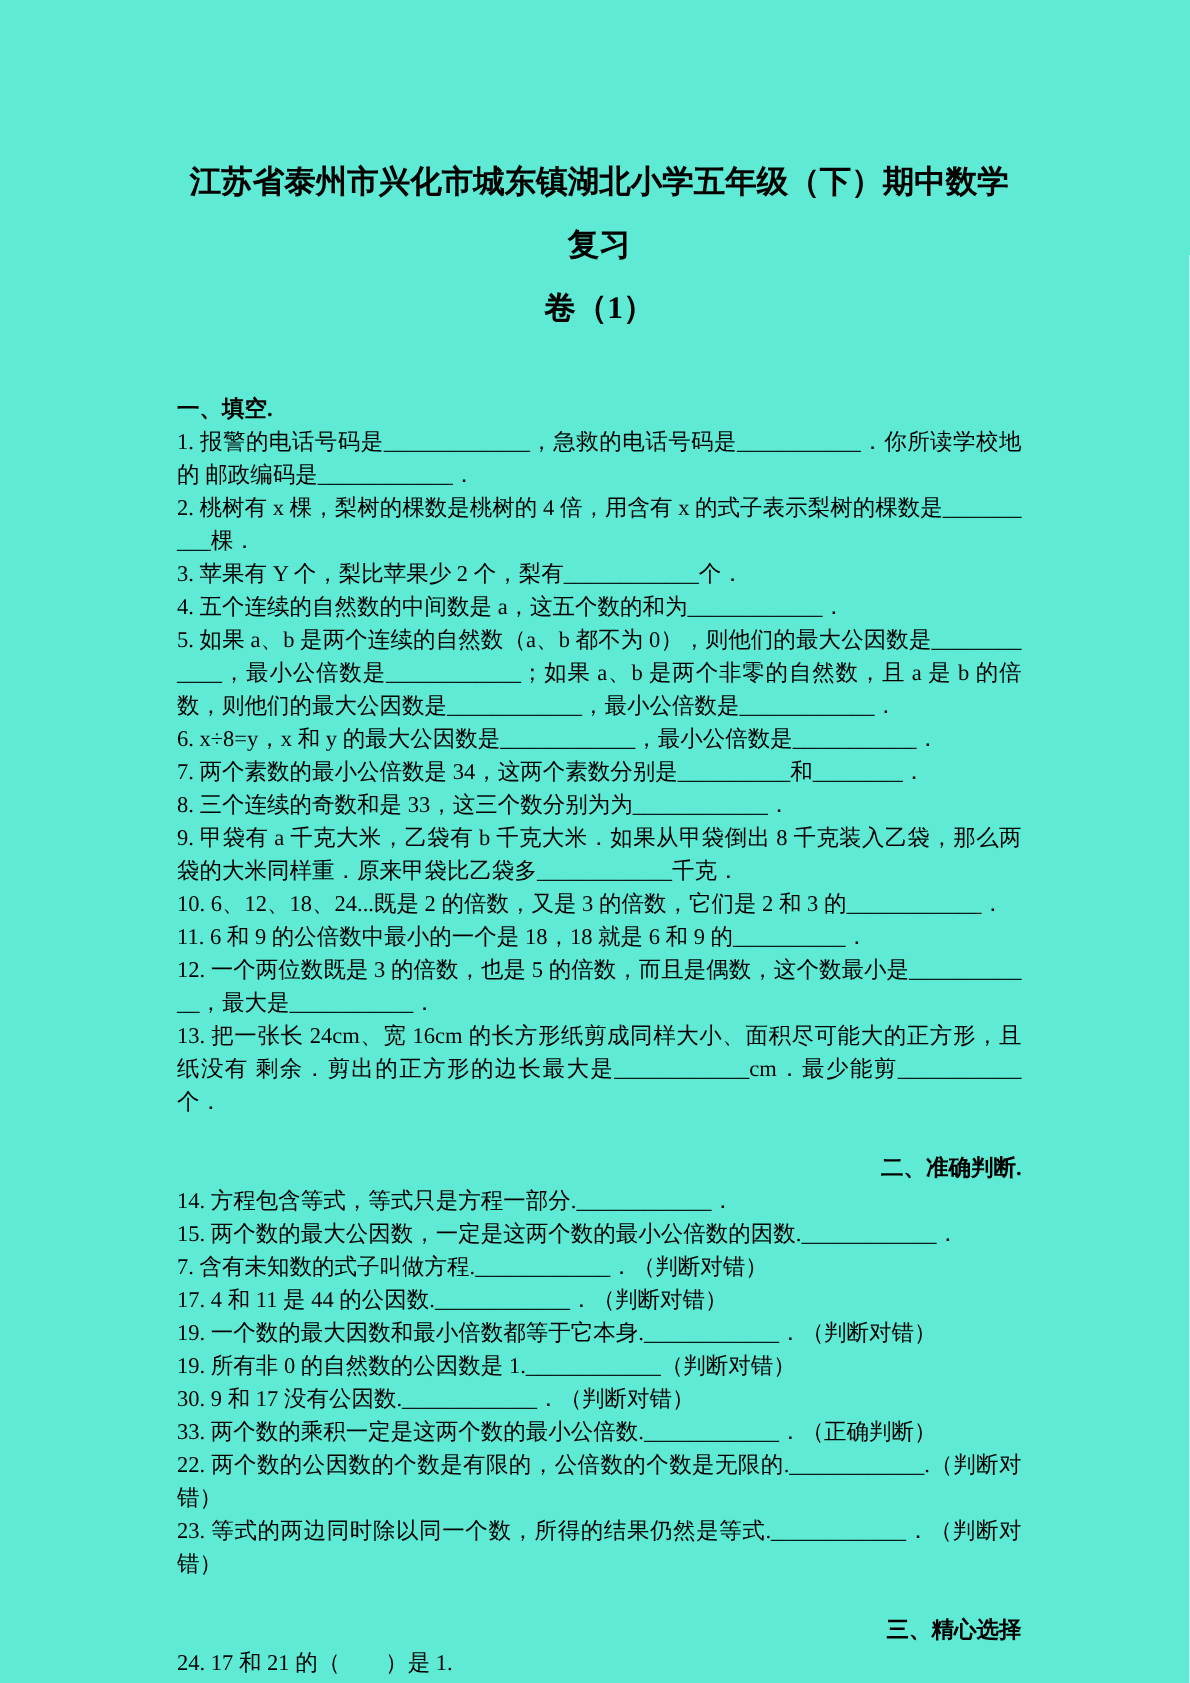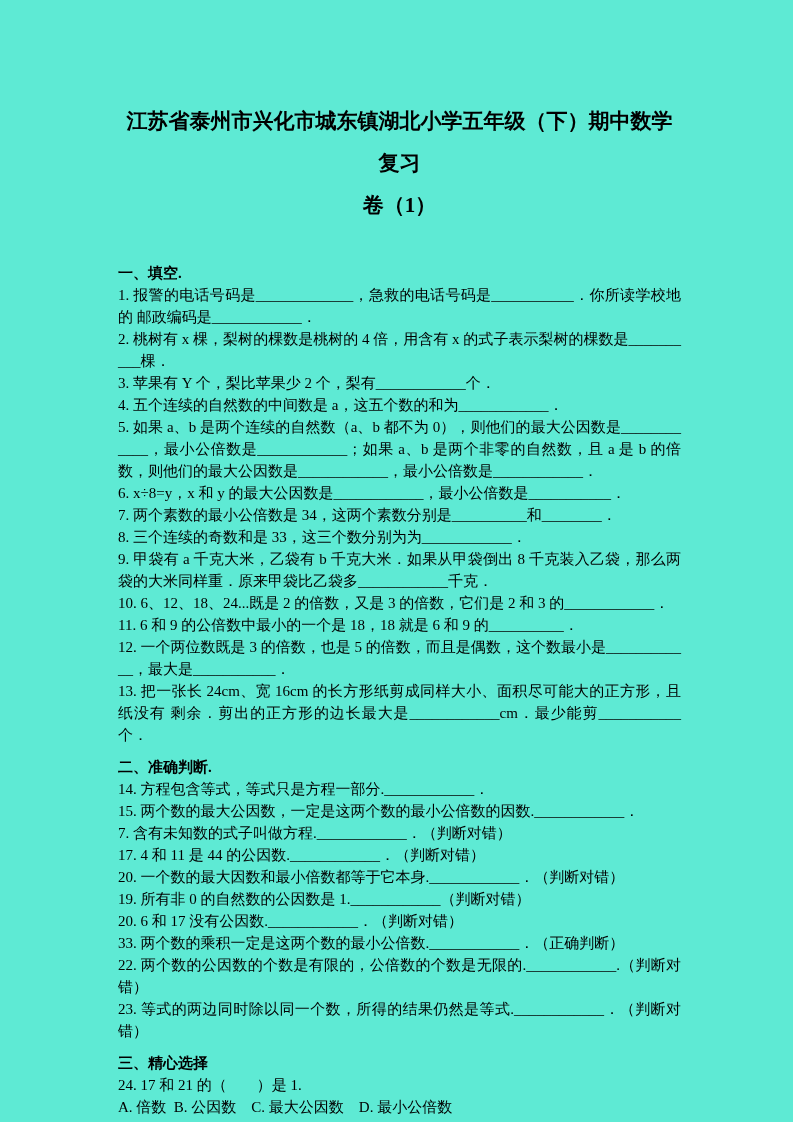--- a/index.html
+++ b/index.html
@@ -25,21 +25,22 @@
     font-weight: bold;
     text-align: center;
     line-height: 42px;
     margin: 0 0 36px 0;
   }
   .section-heading {
     font-weight: bold;
     margin: 0;
   }
   .section-gap {
-    margin-top: 10px;
+    margin-top: 22px;
+    text-align: right;
   }
   .item {
     margin: 0;
     text-align: justify;
     white-space: pre-wrap;
     word-break: break-all;
   }
 </style>
 </head>
 <body>
@@ -63,23 +64,23 @@
   <p class="item">10. 6、12、18、24...既是 2 的倍数，又是 3 的倍数，它们是 2 和 3 的____________．</p>
   <p class="item">11. 6 和 9 的公倍数中最小的一个是 18，18 就是 6 和 9 的__________．</p>
   <p class="item">12. 一个两位数既是 3 的倍数，也是 5 的倍数，而且是偶数，这个数最小是____________，最大是___________．</p>
   <p class="item">13. 把一张长 24cm、宽 16cm 的长方形纸剪成同样大小、面积尽可能大的正方形，且纸没有 剩余．剪出的正方形的边长最大是____________cm．最少能剪___________个．</p>
 
   <p class="section-heading section-gap">二、准确判断.</p>
   <p class="item">14. 方程包含等式，等式只是方程一部分.____________．</p>
   <p class="item">15. 两个数的最大公因数，一定是这两个数的最小公倍数的因数.____________．</p>
   <p class="item">7. 含有未知数的式子叫做方程.____________．（判断对错）</p>
   <p class="item">17. 4 和 11 是 44 的公因数.____________．（判断对错）</p>
-  <p class="item">20. 一个数的最大因数和最小倍数都等于它本身.____________．（判断对错）</p>
+  <p class="item">19. 一个数的最大因数和最小倍数都等于它本身.____________．（判断对错）</p>
   <p class="item">19. 所有非 0 的自然数的公因数是 1.____________（判断对错）</p>
-  <p class="item">20. 6 和 17 没有公因数.____________．（判断对错）</p>
+  <p class="item">30. 9 和 17 没有公因数.____________．（判断对错）</p>
   <p class="item">33. 两个数的乘积一定是这两个数的最小公倍数.____________．（正确判断）</p>
   <p class="item">22. 两个数的公因数的个数是有限的，公倍数的个数是无限的.____________.（判断对错）</p>
   <p class="item">23. 等式的两边同时除以同一个数，所得的结果仍然是等式.____________．（判断对错）</p>
 
   <p class="section-heading section-gap">三、精心选择</p>
   <p class="item">24. 17 和 21 的（　　）是 1.</p>
   <p class="item">A. 倍数  B. 公因数　C. 最大公因数　D. 最小公倍数</p>
 
 </div>
 

